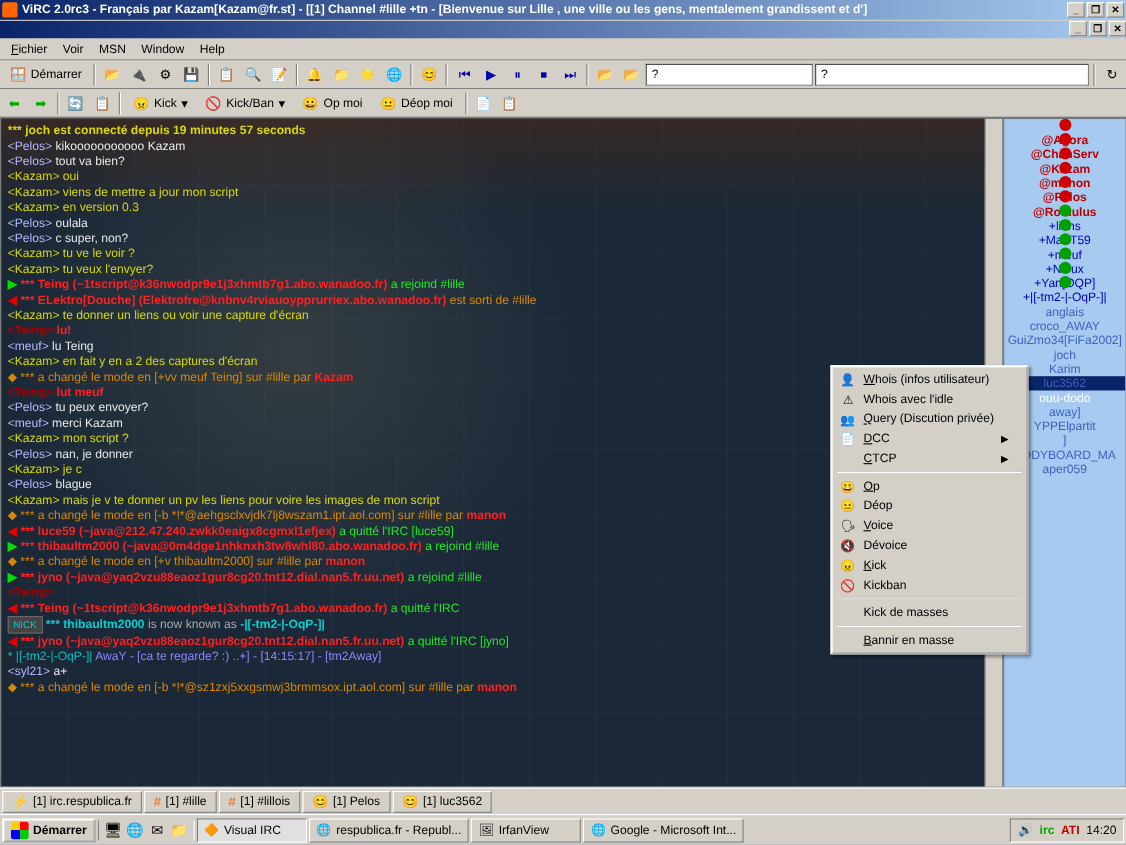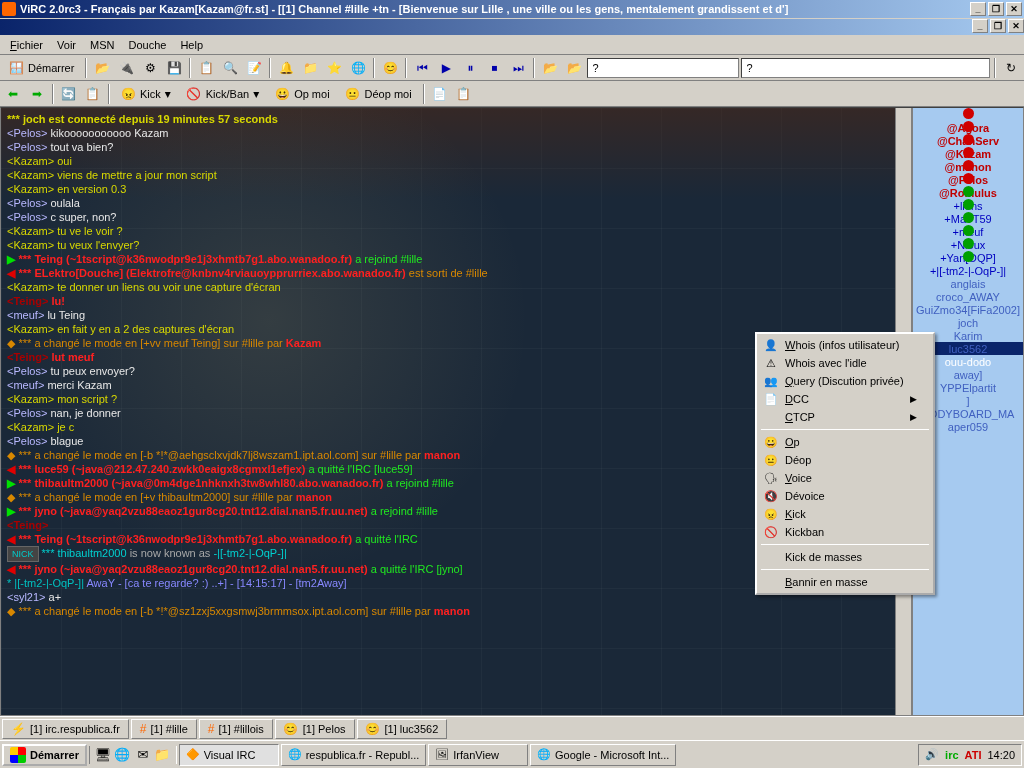--- a/index.html
+++ b/index.html
@@ -34,21 +34,21 @@
 .chat { flex:1; background:#1a2838; background-image:
   radial-gradient(circle at 30% 35%,rgba(200,180,120,.15),transparent 35%),
   linear-gradient(to bottom,rgba(80,40,20,.5) 0%,transparent 15%),
   linear-gradient(rgba(255,255,255,.03) 1px,transparent 1px),
   linear-gradient(90deg,rgba(255,255,255,.03) 1px,transparent 1px);
   background-size:auto,auto,60px 60px,60px 60px;
   overflow-y:auto; padding:4px 6px; line-height:14px; font-size:11px; position:relative; }
 .chat .ln { white-space:nowrap; }
 .nk-pelos { color:#b8b8ff; } .nk-kazam { color:#d8d800; } .nk-teing { color:#a80000; font-weight:bold; } .nk-meuf { color:#b8b8ff; } .nk-syl { color:#b8b8ff; } .nk-tm2 { color:#00c0c0; }
 .sys-yel { color:#d8d800; font-weight:bold; }
-.txt-w { color:#e8e8e8; } .txt-y { color:#d8d800; } .txt-r { color:#ff2020; font-weight:bold;margin-top:31px; } .txt-g { color:#20e820; } .txt-gr { color:#a8a8a8; } .txt-c { color:#00d0d0; } .txt-o { color:#d88800; } .txt-bl { color:#8888ff; }
+.txt-w { color:#e8e8e8; } .txt-y { color:#d8d800; } .txt-r { color:#ff2020; font-weight:bold;margin-top:31px; } .txt-g { color:#20e820; } .txt-gr { color:#a8a8a8; } .txt-c { color:#00d0d0;font-weight:bold; } .txt-o { color:#d88800; } .txt-bl { color:#8888ff; }
 .bullet { color:#00e000; font-weight:bold; } .bullet.r { color:#e00000; }
 .hl { color:#a8a8a8; text-decoration:underline; }
 .tagbox { display:inline-block; background:#444; color:#0cc; padding:0 4px; border:1px solid #666; font-size:9px; }
 
 
 .ulist { width:112px; background:#a6caf0; border-left:2px solid #808080; overflow-y:auto; font-size:11px; }
 .urow { display:flex; align-items:center; gap:3px; padding:0 2px; height:13px; cursor:default;flex-direction:column; }
 .urow.sel { background:#0a246a; color:#fff; }
 .udot { width:11px; height:11px; border-radius:50%; display:inline-block; flex-shrink:0; }
 .udot.op { background:#d00000; } .udot.v { background:#00a000; } .udot.none { background:transparent; width:11px; }
@@ -101,21 +101,21 @@
       <div class="winbtn">_</div>
       <div class="winbtn">❐</div>
       <div class="winbtn cls">✕</div>
     </div>
   </div>
 
   <div class="menubar">
     <span><u>F</u>ichier</span>
     <span>Voir</span>
     <span>MSN</span>
-    <span>Douche</span>
+    <span>Window</span>
     <span>Help</span>
   </div>
 
   <div class="toolbar">
     <div class="tbtn wtxt">🪟 <span>Démarrer</span></div>
     <div class="sep"></div>
     <div class="tbtn">📂</div>
     <div class="tbtn">🔌</div>
     <div class="tbtn">⚙</div>
     <div class="tbtn">💾</div>
@@ -181,20 +181,21 @@
           <div class="ln"><span class="nk-meuf">&lt;meuf&gt;</span> <span class="txt-w">lu Teing</span></div>
           <div class="ln"><span class="nk-kazam">&lt;Kazam&gt;</span> <span class="txt-y">en fait y en a 2 des captures d'écran</span></div>
           <div class="ln"><span class="txt-o">◆ *** a changé le mode en [+vv meuf Teing] sur #lille par</span> <span class="txt-r">Kazam</span></div>
           <div class="ln"><span class="nk-teing">&lt;Teing&gt;</span> <span class="txt-r">lut meuf</span></div>
           <div class="ln"><span class="nk-pelos">&lt;Pelos&gt;</span> <span class="txt-w">tu peux envoyer?</span></div>
           <div class="ln"><span class="nk-meuf">&lt;meuf&gt;</span> <span class="txt-w">merci Kazam</span></div>
           <div class="ln"><span class="nk-kazam">&lt;Kazam&gt;</span> <span class="txt-y">mon script ?</span></div>
           <div class="ln"><span class="nk-pelos">&lt;Pelos&gt;</span> <span class="txt-w">nan, je donner</span></div>
           <div class="ln"><span class="nk-kazam">&lt;Kazam&gt;</span> <span class="txt-y">je c</span></div>
           <div class="ln"><span class="nk-pelos">&lt;Pelos&gt;</span> <span class="txt-w">blague</span></div>
+          <div class="ln"><span class="nk-kazam">&lt;Kazam&gt;</span> <span class="txt-y">mais je v te donner un pv les liens pour voire les images de mon script</span></div>
           <div class="ln"><span class="txt-o">◆ *** a changé le mode en [-b *!*@aehgsclxvjdk7lj8wszam1.ipt.aol.com] sur #lille par</span> <span class="txt-r">manon</span></div>
           <div class="ln"><span class="bullet r">◀</span> <span class="txt-r">*** luce59 (~java@212.47.240.zwkk0eaigx8cgmxl1efjex)</span> <span class="txt-g">a quitté l'IRC [luce59]</span></div>
           <div class="ln"><span class="bullet">▶</span> <span class="txt-r">*** thibaultm2000 (~java@0m4dge1nhknxh3tw8whl80.abo.wanadoo.fr)</span> <span class="txt-g">a rejoind #lille</span></div>
           <div class="ln"><span class="txt-o">◆ *** a changé le mode en [+v thibaultm2000] sur #lille par</span> <span class="txt-r">manon</span></div>
           <div class="ln"><span class="bullet">▶</span> <span class="txt-r">*** jyno (~java@yaq2vzu88eaoz1gur8cg20.tnt12.dial.nan5.fr.uu.net)</span> <span class="txt-g">a rejoind #lille</span></div>
           <div class="ln"><span class="nk-teing">&lt;Teing&gt;</span> <span class="txt-r"></span></div>
           <div class="ln"><span class="bullet r">◀</span> <span class="txt-r">*** Teing (~1tscript@k36nwodpr9e1j3xhmtb7g1.abo.wanadoo.fr)</span> <span class="txt-g">a quitté l'IRC</span></div>
           <div class="ln"><span class="tagbox">NICK</span> <span class="txt-c">*** thibaultm2000</span> <span class="txt-gr">is now known as</span> <span class="txt-c">-|[-tm2-|-OqP-]|</span></div>
           <div class="ln"><span class="bullet r">◀</span> <span class="txt-r">*** jyno (~java@yaq2vzu88eaoz1gur8cg20.tnt12.dial.nan5.fr.uu.net)</span> <span class="txt-g">a quitté l'IRC [jyno]</span></div>
           <div class="ln"><span class="nk-tm2">* |[-tm2-|-OqP-]|</span> <span class="txt-bl">AwaY - [ca te regarde? :) ..+] - [14:15:17] - [tm2Away]</span></div>

